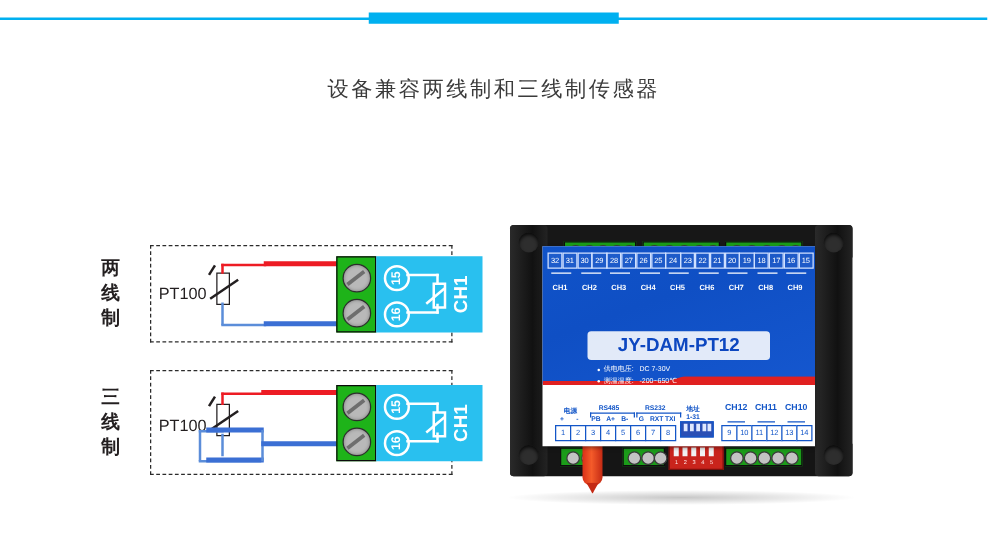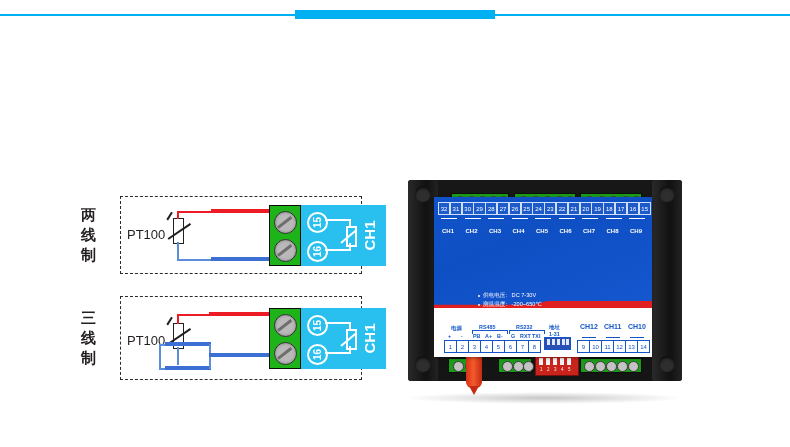--- a/index.html
+++ b/index.html
@@ -149,20 +149,21 @@
   #shadow{position:absolute;left:404px;top:392px;width:282px;height:12px;
     background:radial-gradient(ellipse at center,rgba(0,0,0,.22),rgba(0,0,0,0) 70%);}
 </style>
 </head>
 <body>
 
 <div id="top-rule"></div>
 <div id="top-rule-center"></div>
 
 <div id="header">
+  <div id="page-subtitle">设备兼容两线制和三线制传感器</div>
 </div>
 
 <div class="diagram-row" id="row-2wire">
   <div class="row-label">
     <span>两</span>
     <span>线</span>
     <span>制</span>
   </div>
   <div class="dash-box">
 
@@ -359,20 +360,21 @@
     <div class="sym-line" style="left:7px;top:21px;width:16px;height:1px;background:#fff;"></div>
     <div class="sym-line" style="left:30.5px;top:21px;width:16px;height:1px;background:#fff;"></div>
     <div class="sym-line" style="left:54px;top:21px;width:16px;height:1px;background:#fff;"></div>
     <div class="sym-line" style="left:77.5px;top:21px;width:16px;height:1px;background:#fff;"></div>
     <div class="sym-line" style="left:101px;top:21px;width:16px;height:1px;background:#fff;"></div>
     <div class="sym-line" style="left:124.5px;top:21px;width:16px;height:1px;background:#fff;"></div>
     <div class="sym-line" style="left:148px;top:21px;width:16px;height:1px;background:#fff;"></div>
     <div class="sym-line" style="left:171.5px;top:21px;width:16px;height:1px;background:#fff;"></div>
     <div class="sym-line" style="left:195px;top:21px;width:16px;height:1px;background:#fff;"></div>
 
+    <div id="model-plate">JY-DAM-PT12</div>
 
     <div class="bullet" style="left:44px;top:98px;"></div>
     <div class="spec-line" style="left:49px;top:95px;">
       <span>供电电压:</span>
       &nbsp;&nbsp;<span>DC 7-30V</span>
     </div>
     <div class="bullet" style="left:44px;top:107px;"></div>
     <div class="spec-line" style="left:49px;top:104px;">
       <span>测温温度:</span>
       &nbsp;&nbsp;<span>-200~650℃</span>

